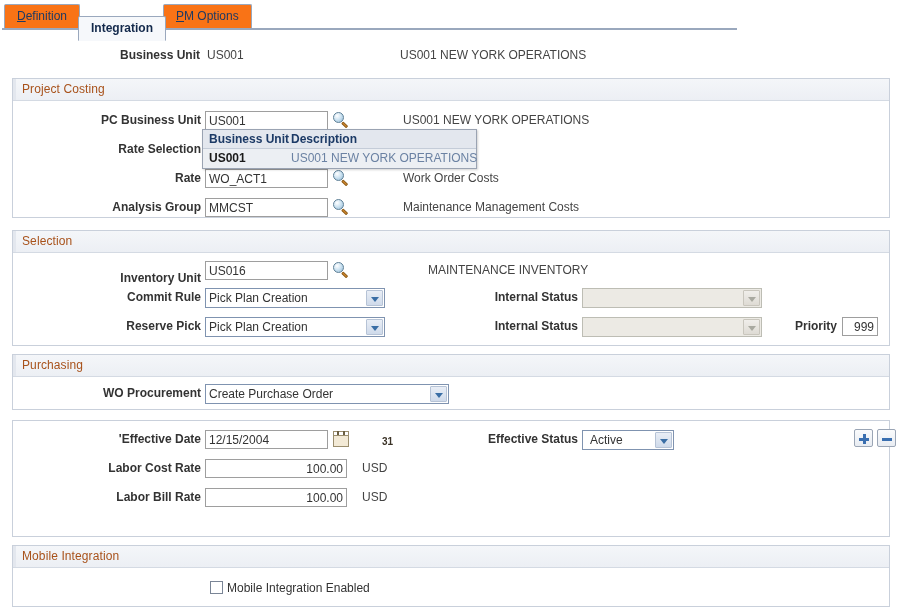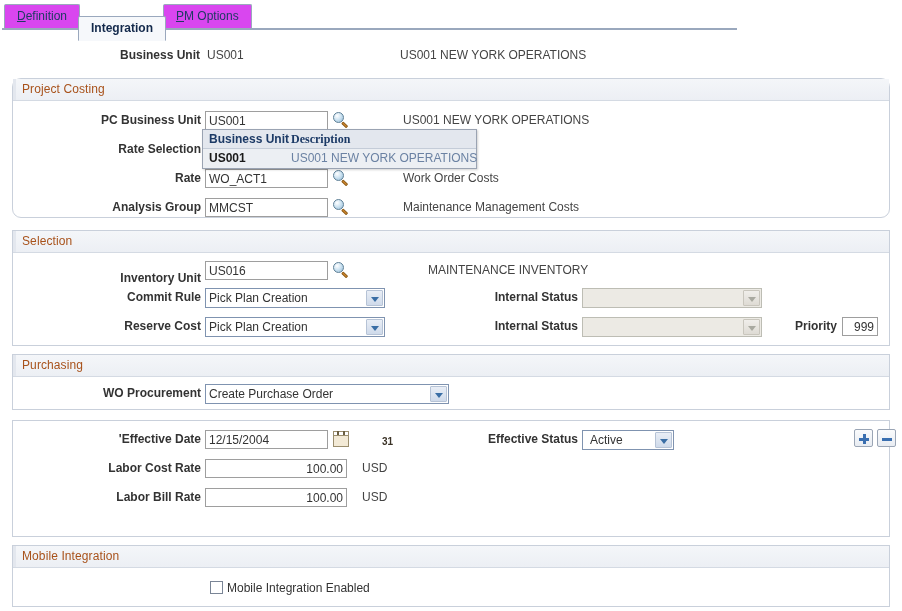--- a/index.html
+++ b/index.html
@@ -31,21 +31,21 @@
     font-size: 12px;
     color: #1f3a63;
     background: #eef1f6;
     border: 1px solid #9aa8bd;
     border-bottom: none;
     border-radius: 2px 2px 0 0;
     white-space: nowrap;
     cursor: pointer;
     user-select: none;
   }
-  .tab.inactive { background: #d946ef; color: #1f3a63; }
+  .tab.inactive { background: #f97316; color: #1f3a63; }
   .tab.active {
     background: #f6f8fb;
     font-weight: bold;
     color: #13294b;
     z-index: 3;
     border-bottom: 1px solid #f6f8fb;
     height: 25px;
   }
   .tab u { text-decoration: underline; }
   #tab-definition { left: 4px; }
@@ -231,21 +231,21 @@
     background: #e3e7ee;
     position: relative;
     border-bottom: 1px solid #c4ccd8;
   }
   .prompt-overlay .po-hdr span {
     position: absolute; top: 2px;
     font-weight: bold; font-size: 12px; color: #1c3a66;
     white-space: nowrap;
   }
   .prompt-overlay .po-hdr .c1 { left: 6px; }
-  .prompt-overlay .po-hdr .c2 { left: 88px; font-family: Liberation Serif, serif; }
+  .prompt-overlay .po-hdr .c2 { left: 88px; }
   .prompt-overlay .po-row {
     height: 19px;
     background: #eceff3;
     position: relative;
     cursor: pointer;
   }
   .prompt-overlay .po-row span { position: absolute; top: 2px; font-size: 12px; white-space: nowrap; }
   .prompt-overlay .po-row .c1 { left: 6px; font-weight: bold; color: #1a1a1a; }
   .prompt-overlay .po-row .c2 { left: 88px; color: #6b82a3; }
 
@@ -328,21 +328,21 @@
       <u>P</u><span>M Options</span>
     </div>
   </div>
 
   <div class="hdr-row">
     <div class="hdr-label">Business Unit</div>
     <div class="hdr-value">US001</div>
     <div class="hdr-desc">US001 NEW YORK OPERATIONS</div>
   </div>
 
-  <div class="group" style="top:78px; height:140px;border-radius:9px;">
+  <div class="group" style="top:78px; height:140px;">
     <div class="group-hdr">
       <div class="accent"></div>
       <div class="group-title">Project Costing</div>
     </div>
     <div class="group-body" style="height:121px;">
 
       <div class="lbl" style="left:0; top:12px; width:188px;">PC Business Unit</div>
       <input class="txt" style="left: 192px; top: 10px; width: 123px;" type="text" value="US001">
       <div class="lookup" style="left:320px; top:11px;">
         <div class="lens"></div>
@@ -401,21 +401,21 @@
       <div class="sel" style="left:192px; top:35px; width:180px;">
         <span>Pick Plan Creation</span>
         <span class="arrow"></span>
       </div>
       <div class="lbl" style="left:390px; top:37px; width:175px;">Internal Status</div>
       <div class="sel disabled" style="left:569px; top:35px; width:180px;">
         <span></span>
         <span class="arrow"></span>
       </div>
 
-      <div class="lbl" style="left:0; top:66px; width:188px;">Reserve Cost</div>
+      <div class="lbl" style="left:0; top:66px; width:188px;">Reserve Pick</div>
       <div class="sel" style="left:192px; top:64px; width:180px;">
         <span>Pick Plan Creation</span>
         <span class="arrow"></span>
       </div>
       <div class="lbl" style="left:390px; top:66px; width:175px;">Internal Status</div>
       <div class="sel disabled" style="left:569px; top:64px; width:180px;">
         <span></span>
         <span class="arrow"></span>
       </div>
       <div class="lbl" style="left:752px; top:66px; width:72px;">Priority</div>

